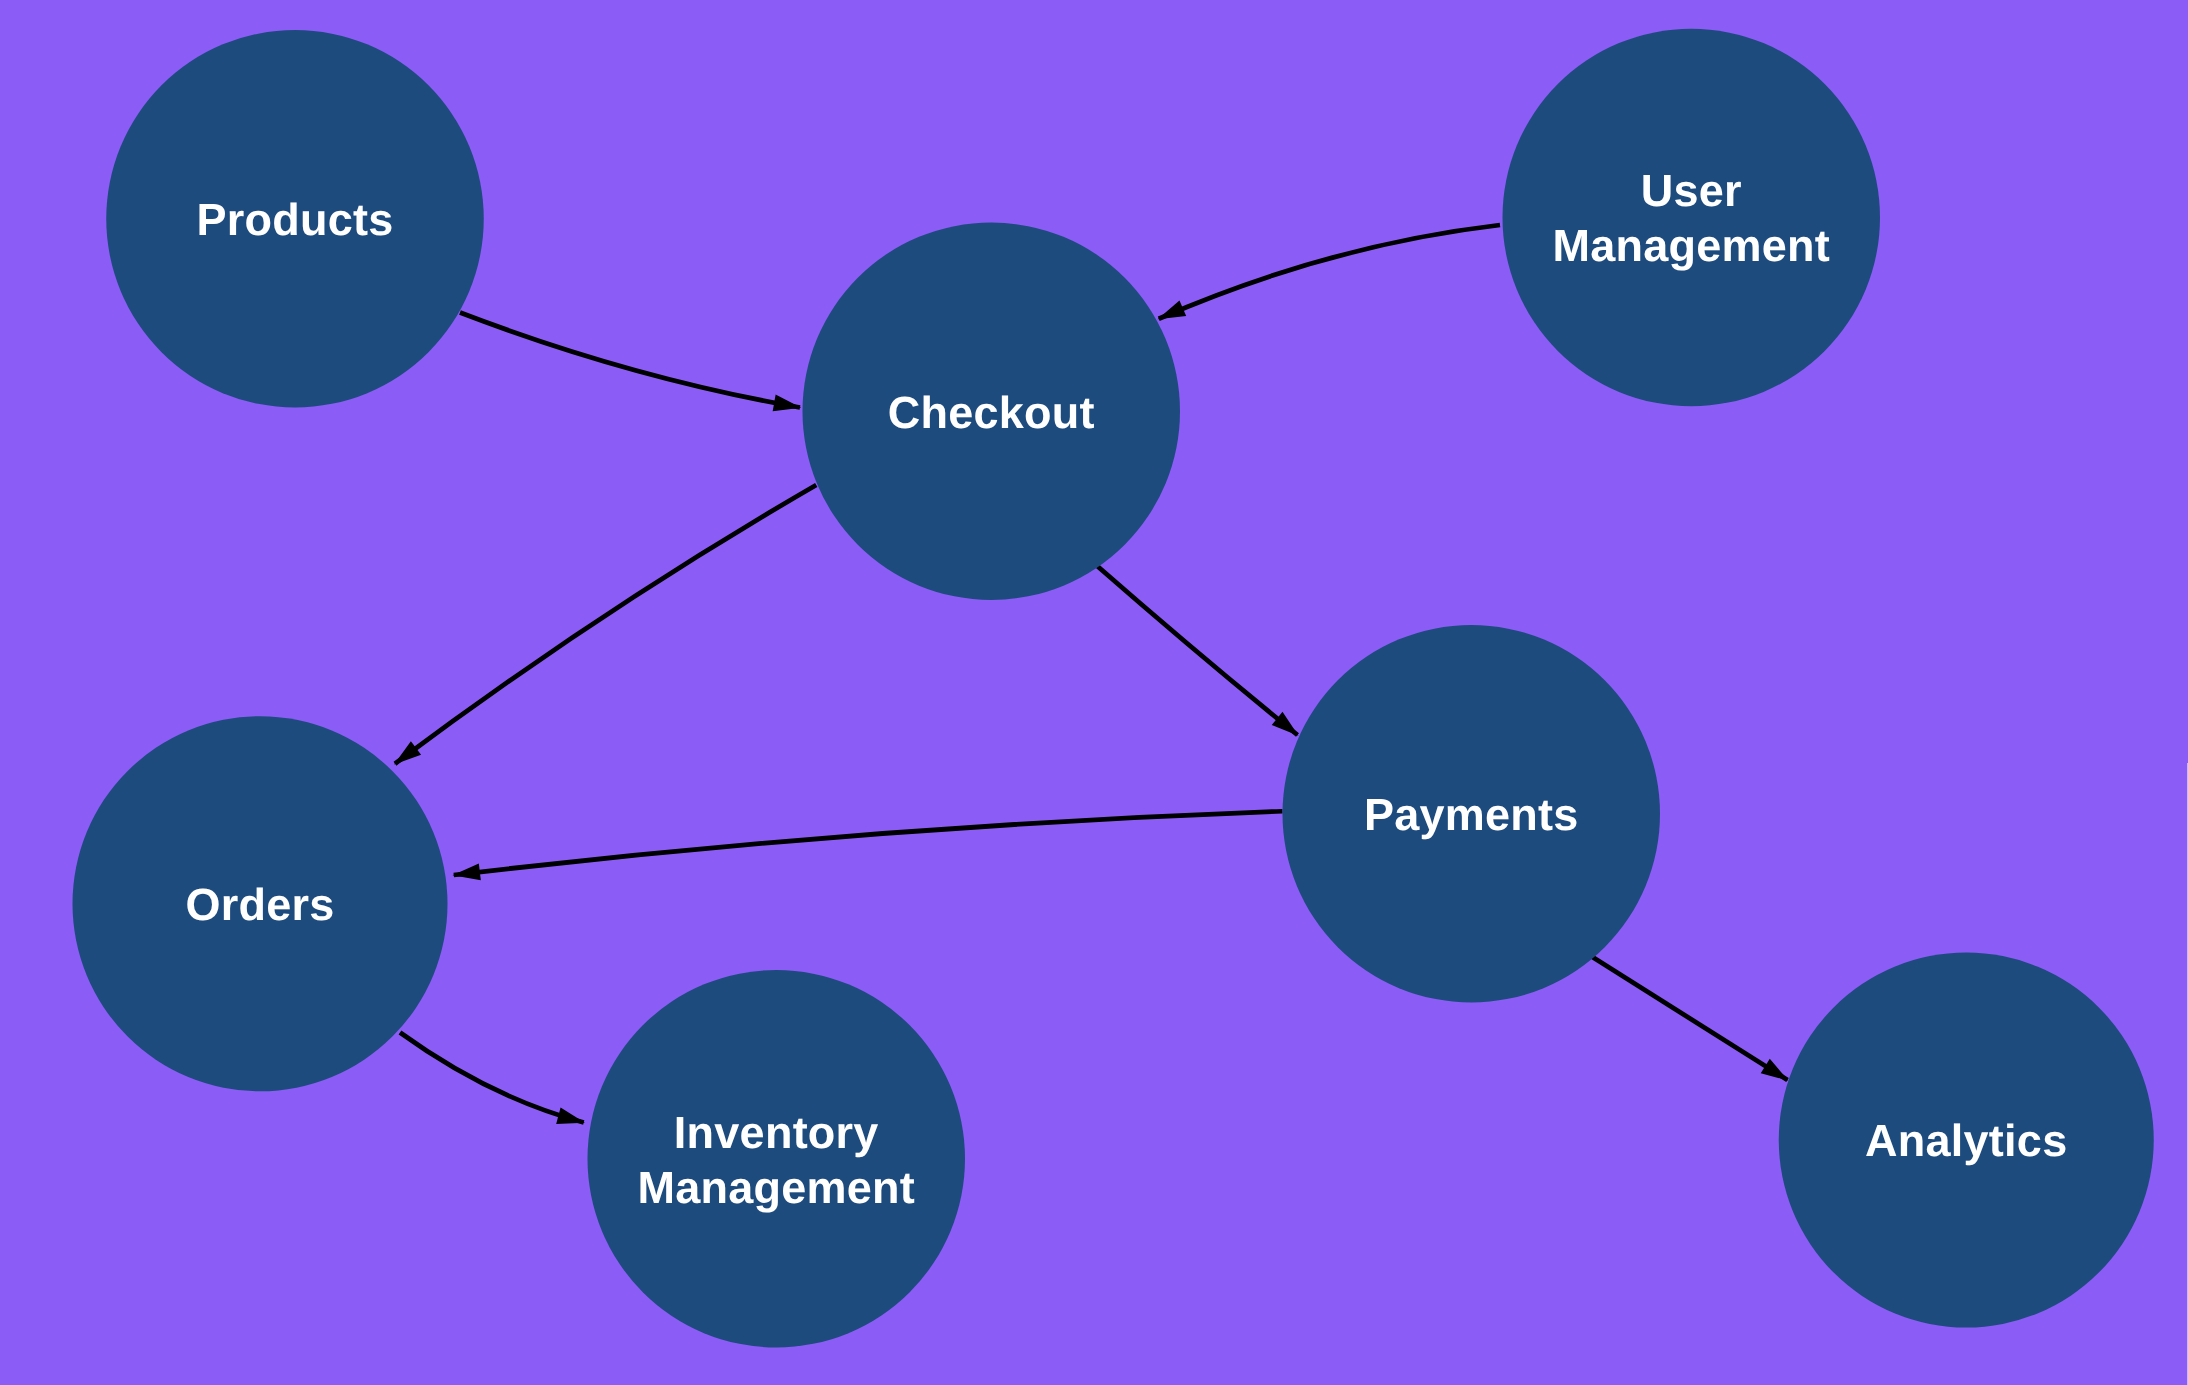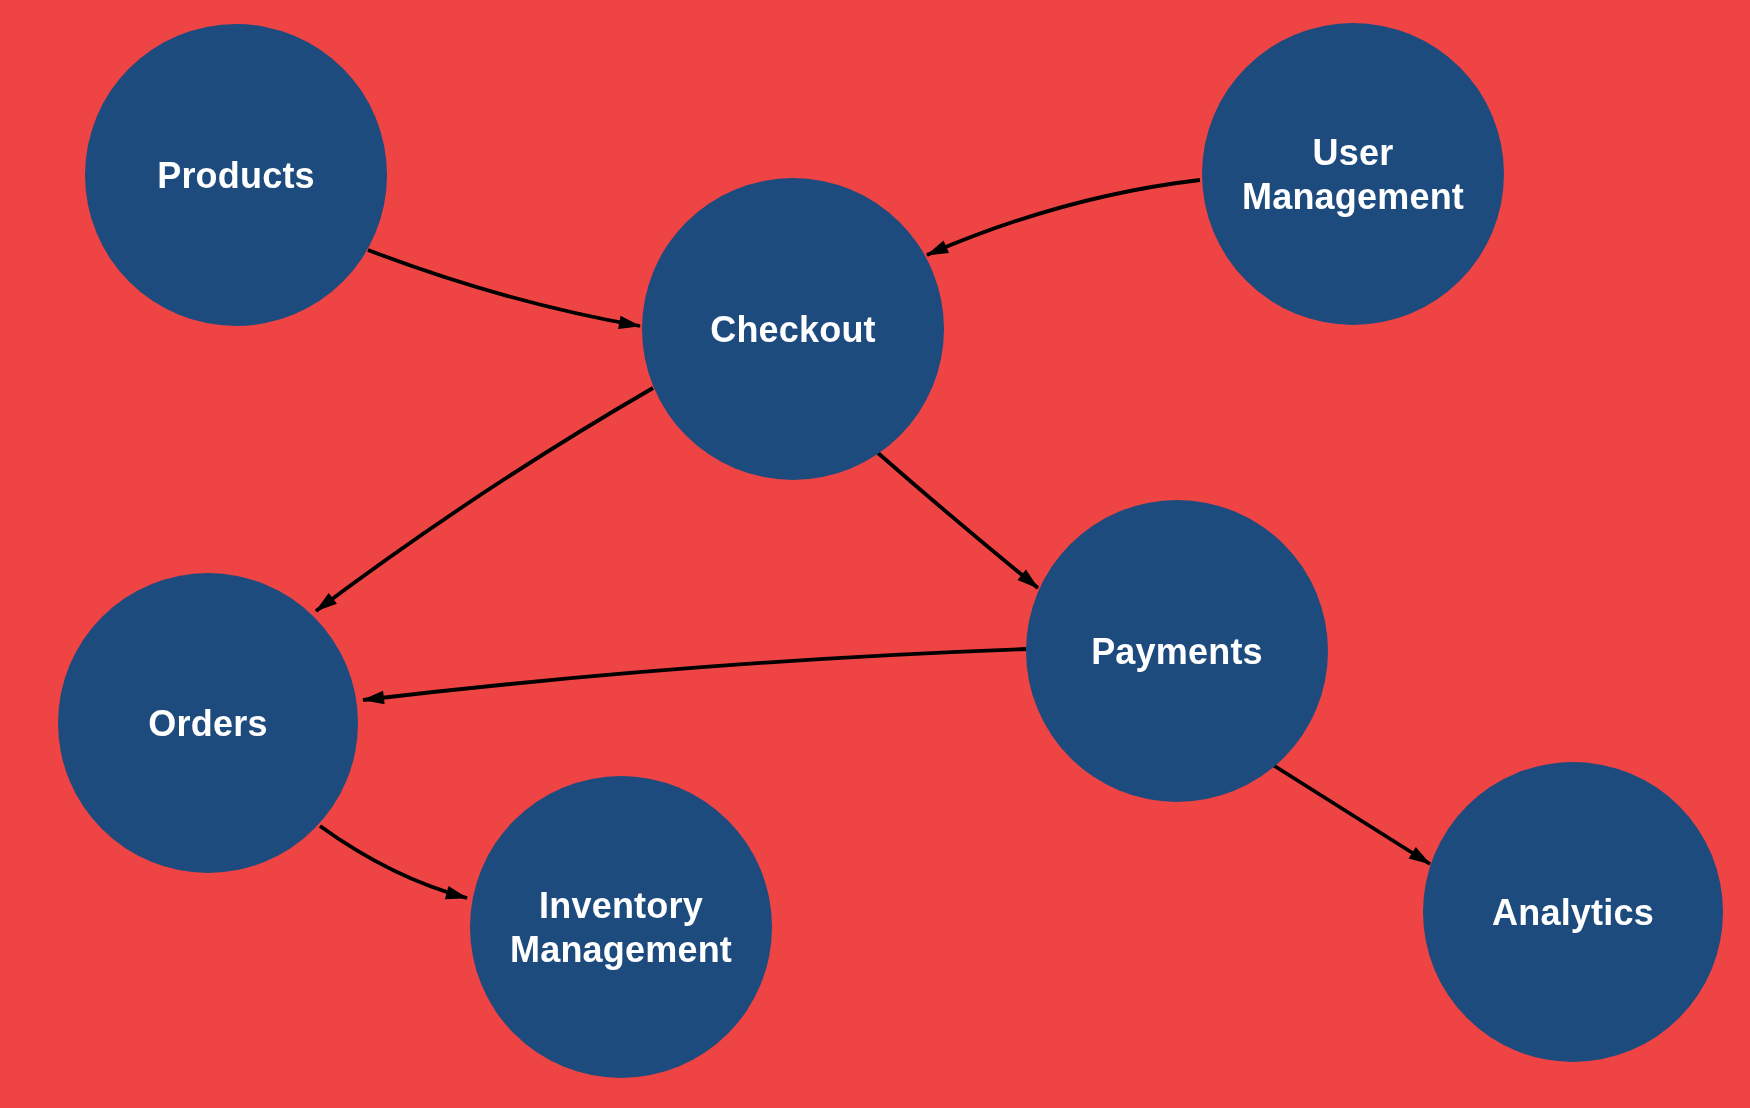--- a/index.html
+++ b/index.html
@@ -5,21 +5,21 @@
   html, body {
     margin: 0;
     padding: 0;
     background: #ffffff;
     font-family: "Liberation Sans", sans-serif;
   }
   .stage {
     position: relative;
     width: 1750px;
     height: 1108px;
-    background: #ef4444;
+    background: #8b5cf6;
     overflow: hidden;
   }
   svg { display: block; width: 1750px; height: 1108px; }
   .node-label {
     font-family: "Liberation Sans", sans-serif;
     font-weight: bold;
     font-size: 36px;
     letter-spacing: 0.2px;
   }
 </style>

